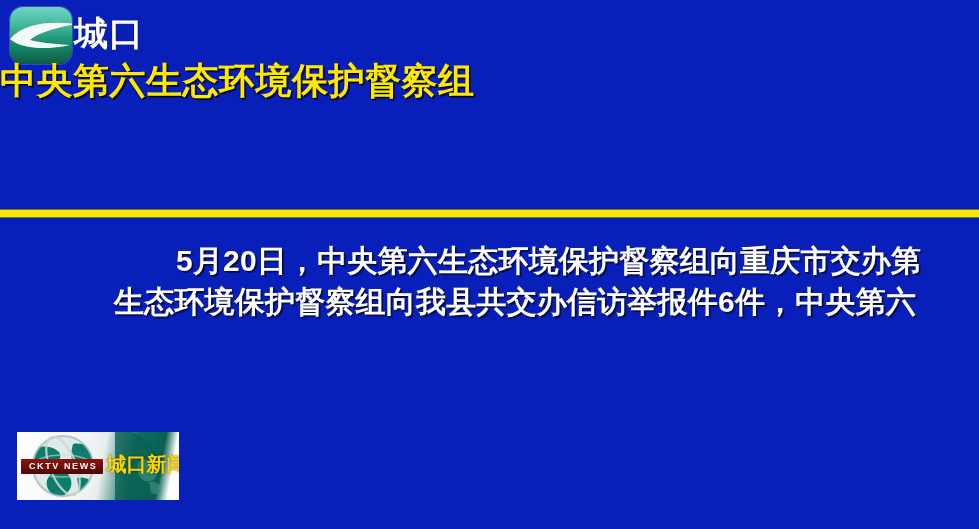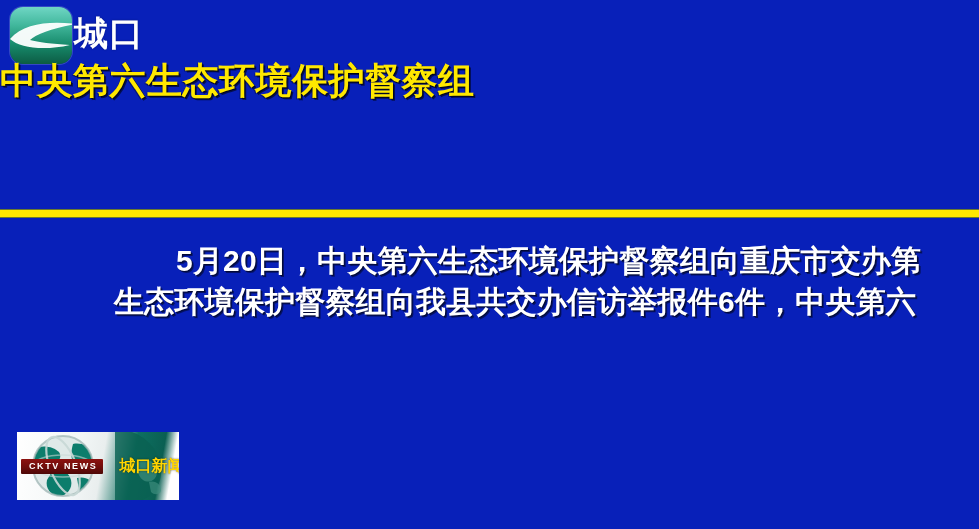--- a/index.html
+++ b/index.html
@@ -148,24 +148,24 @@
     font-size: 9px;
     font-weight: 700;
     letter-spacing: 1.6px;
     padding: 3px 6px 3px 8px;
     line-height: 1;
     border-radius: 1px;
     white-space: nowrap;
   }
   .cktv-cn {
     color: #FFD400;
-    font-size: 16px;
+    font-size: 20px;
     font-weight: 700;
     line-height: 1;
-    margin-left: 16px;
+    margin-left: 3px;
     white-space: nowrap;
     text-shadow: 0 0 2px rgba(0,0,0,.6);
     filter: blur(0.4px);
   }
 </style>
 </head>
 <body>
 
 <div id="screen">
 

